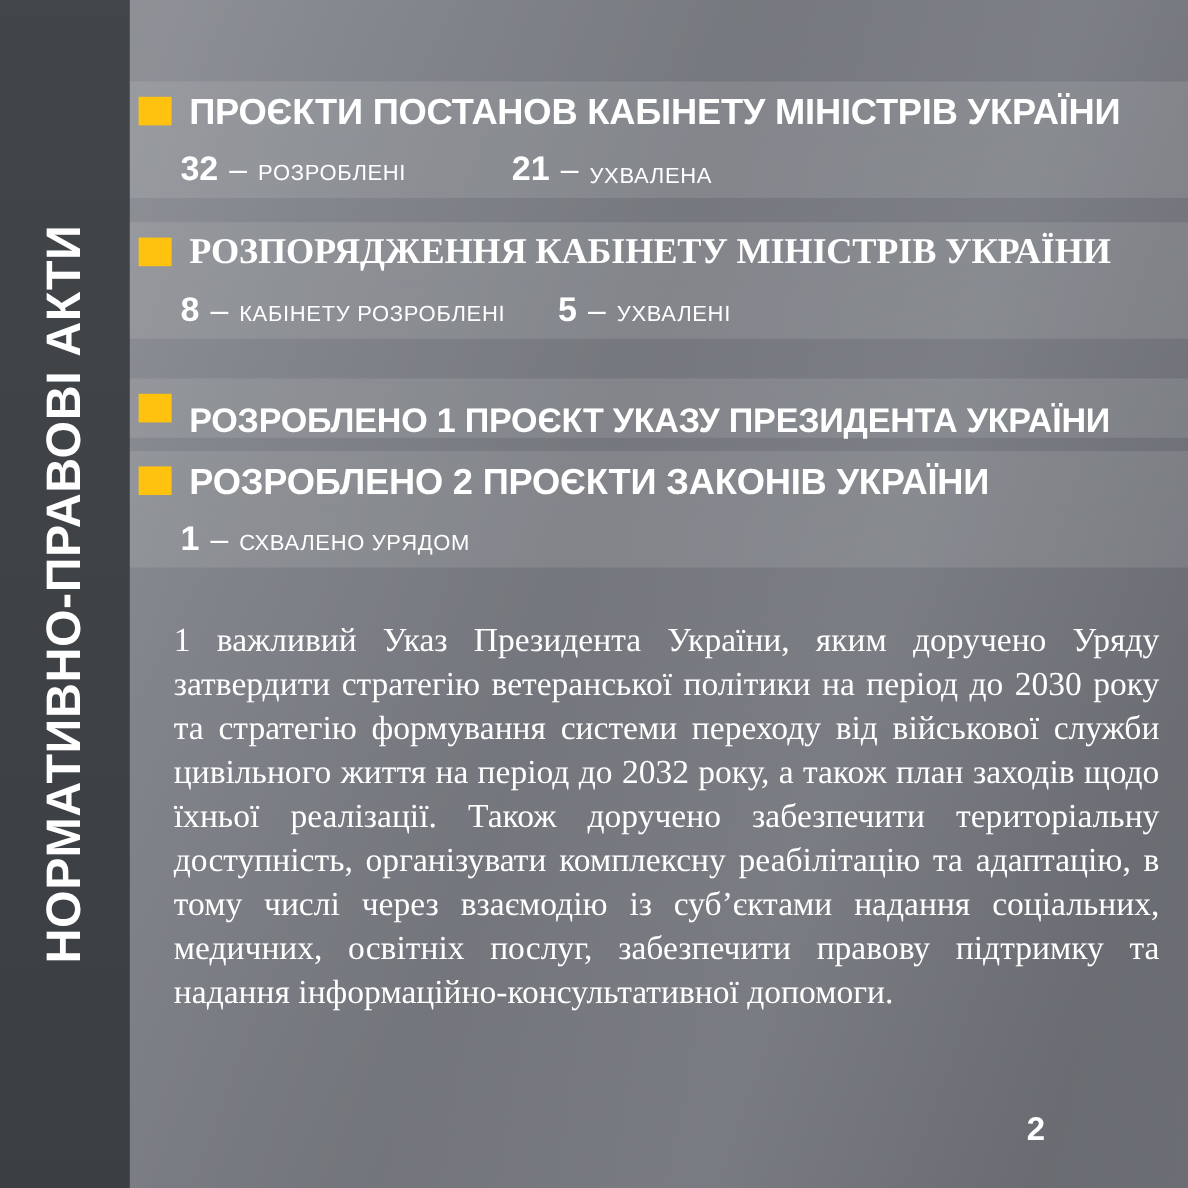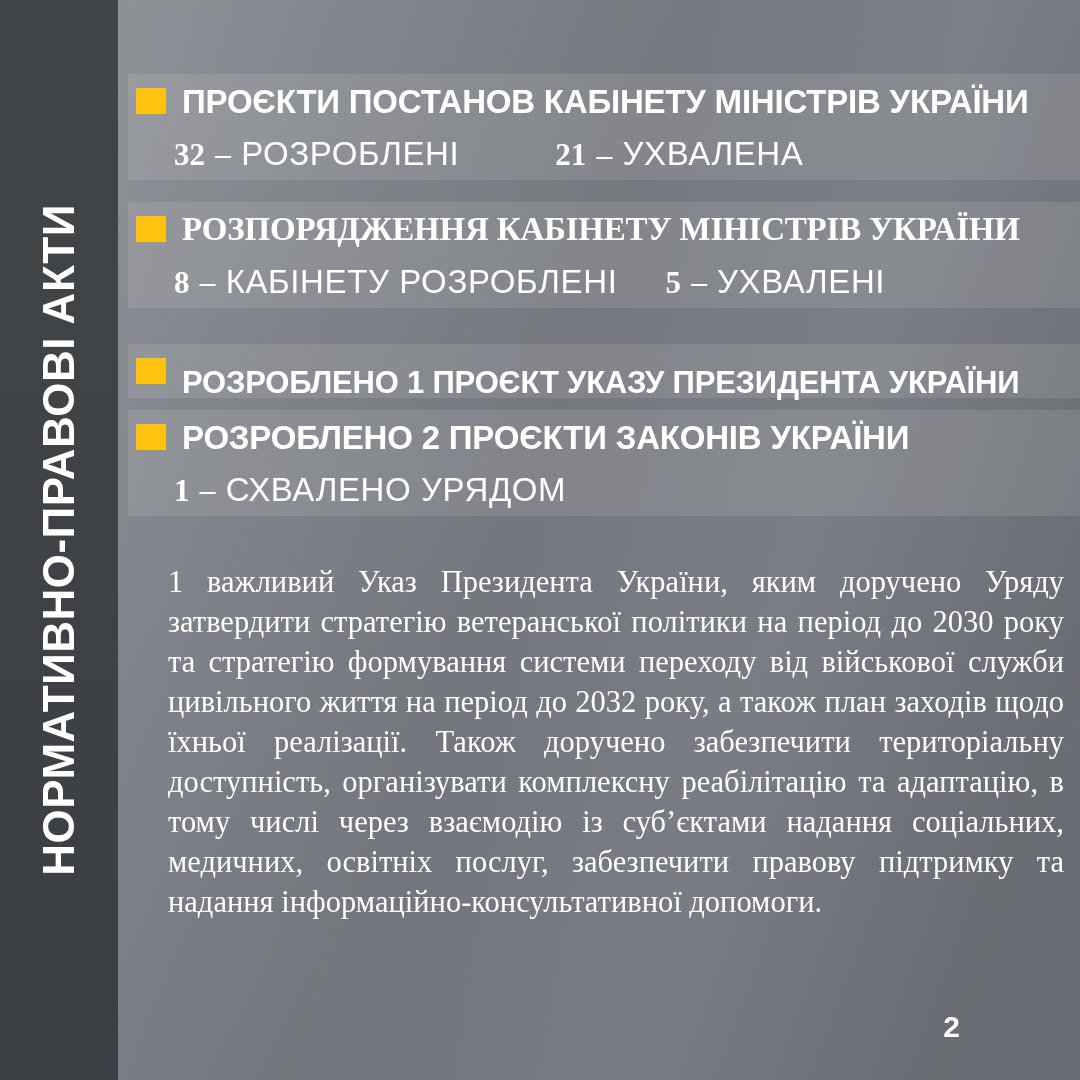--- a/index.html
+++ b/index.html
@@ -65,21 +65,21 @@
     color: #ffffff;
     font-weight: bold;
     font-size: 44px;
     letter-spacing: 0.5px;
     line-height: 1;
   }
 
   
   #content {
     position: absolute;
-    left: 128px;
+    left: 118px;
     top: 0;
     width: 876px;
     height: 1080px;
   }
 
   .band {
     position: absolute;
     left: 0;
     width: 962px;
     background: rgba(255,255,255,0.10);
@@ -121,30 +121,29 @@
     padding-left: 46px;
     color: #ffffff;
     white-space: nowrap;
   }
 
   .stat { display: inline-flex; align-items: baseline; }
   .stat .num {
     font-weight: bold;
     font-size: 31px;
     margin-right: 10px;
-    font-family: Liberation Serif, serif;
   }
   .stat .dash {
     font-weight: normal;
     font-size: 29px;
     margin-right: 10px;
   }
   .stat .lbl {
     font-weight: normal;
-    font-size: 33px;
+    font-size: 20px;
     letter-spacing: 0.6px;
   }
 
   
   #paragraph {
     position: absolute;
     left: 40px;
     top: 562px;
     width: 896px;
     color: #ffffff;

